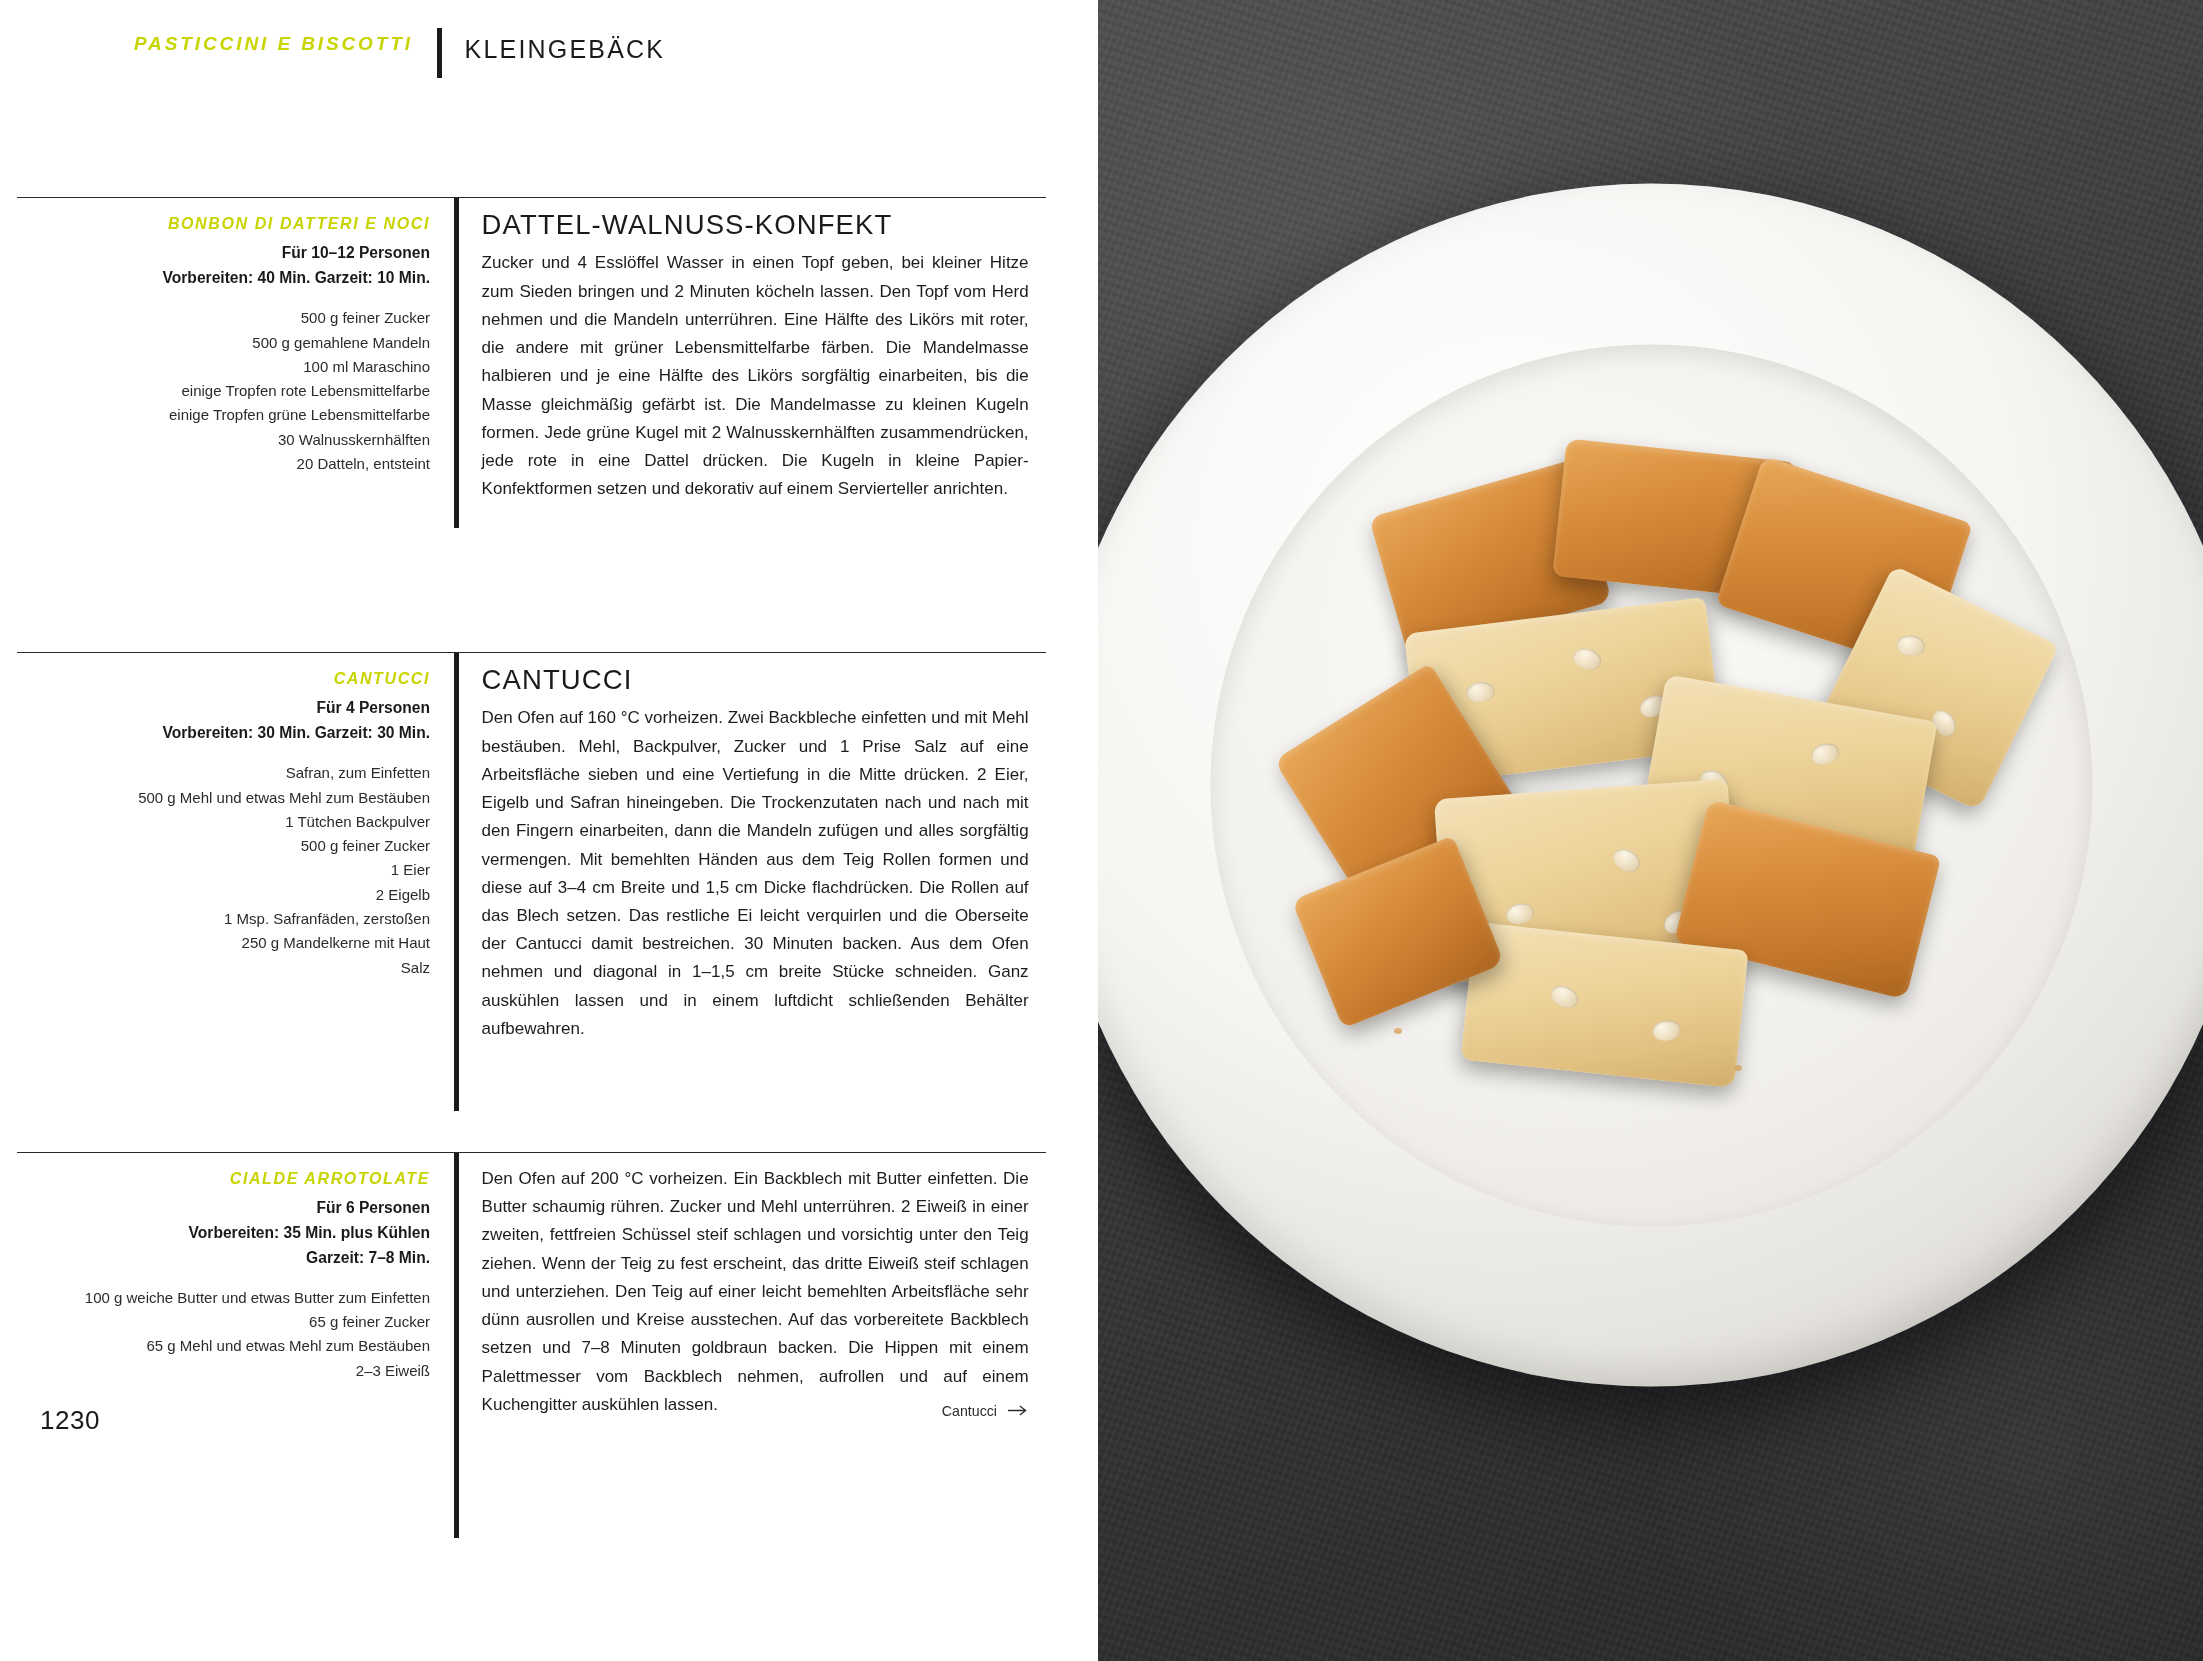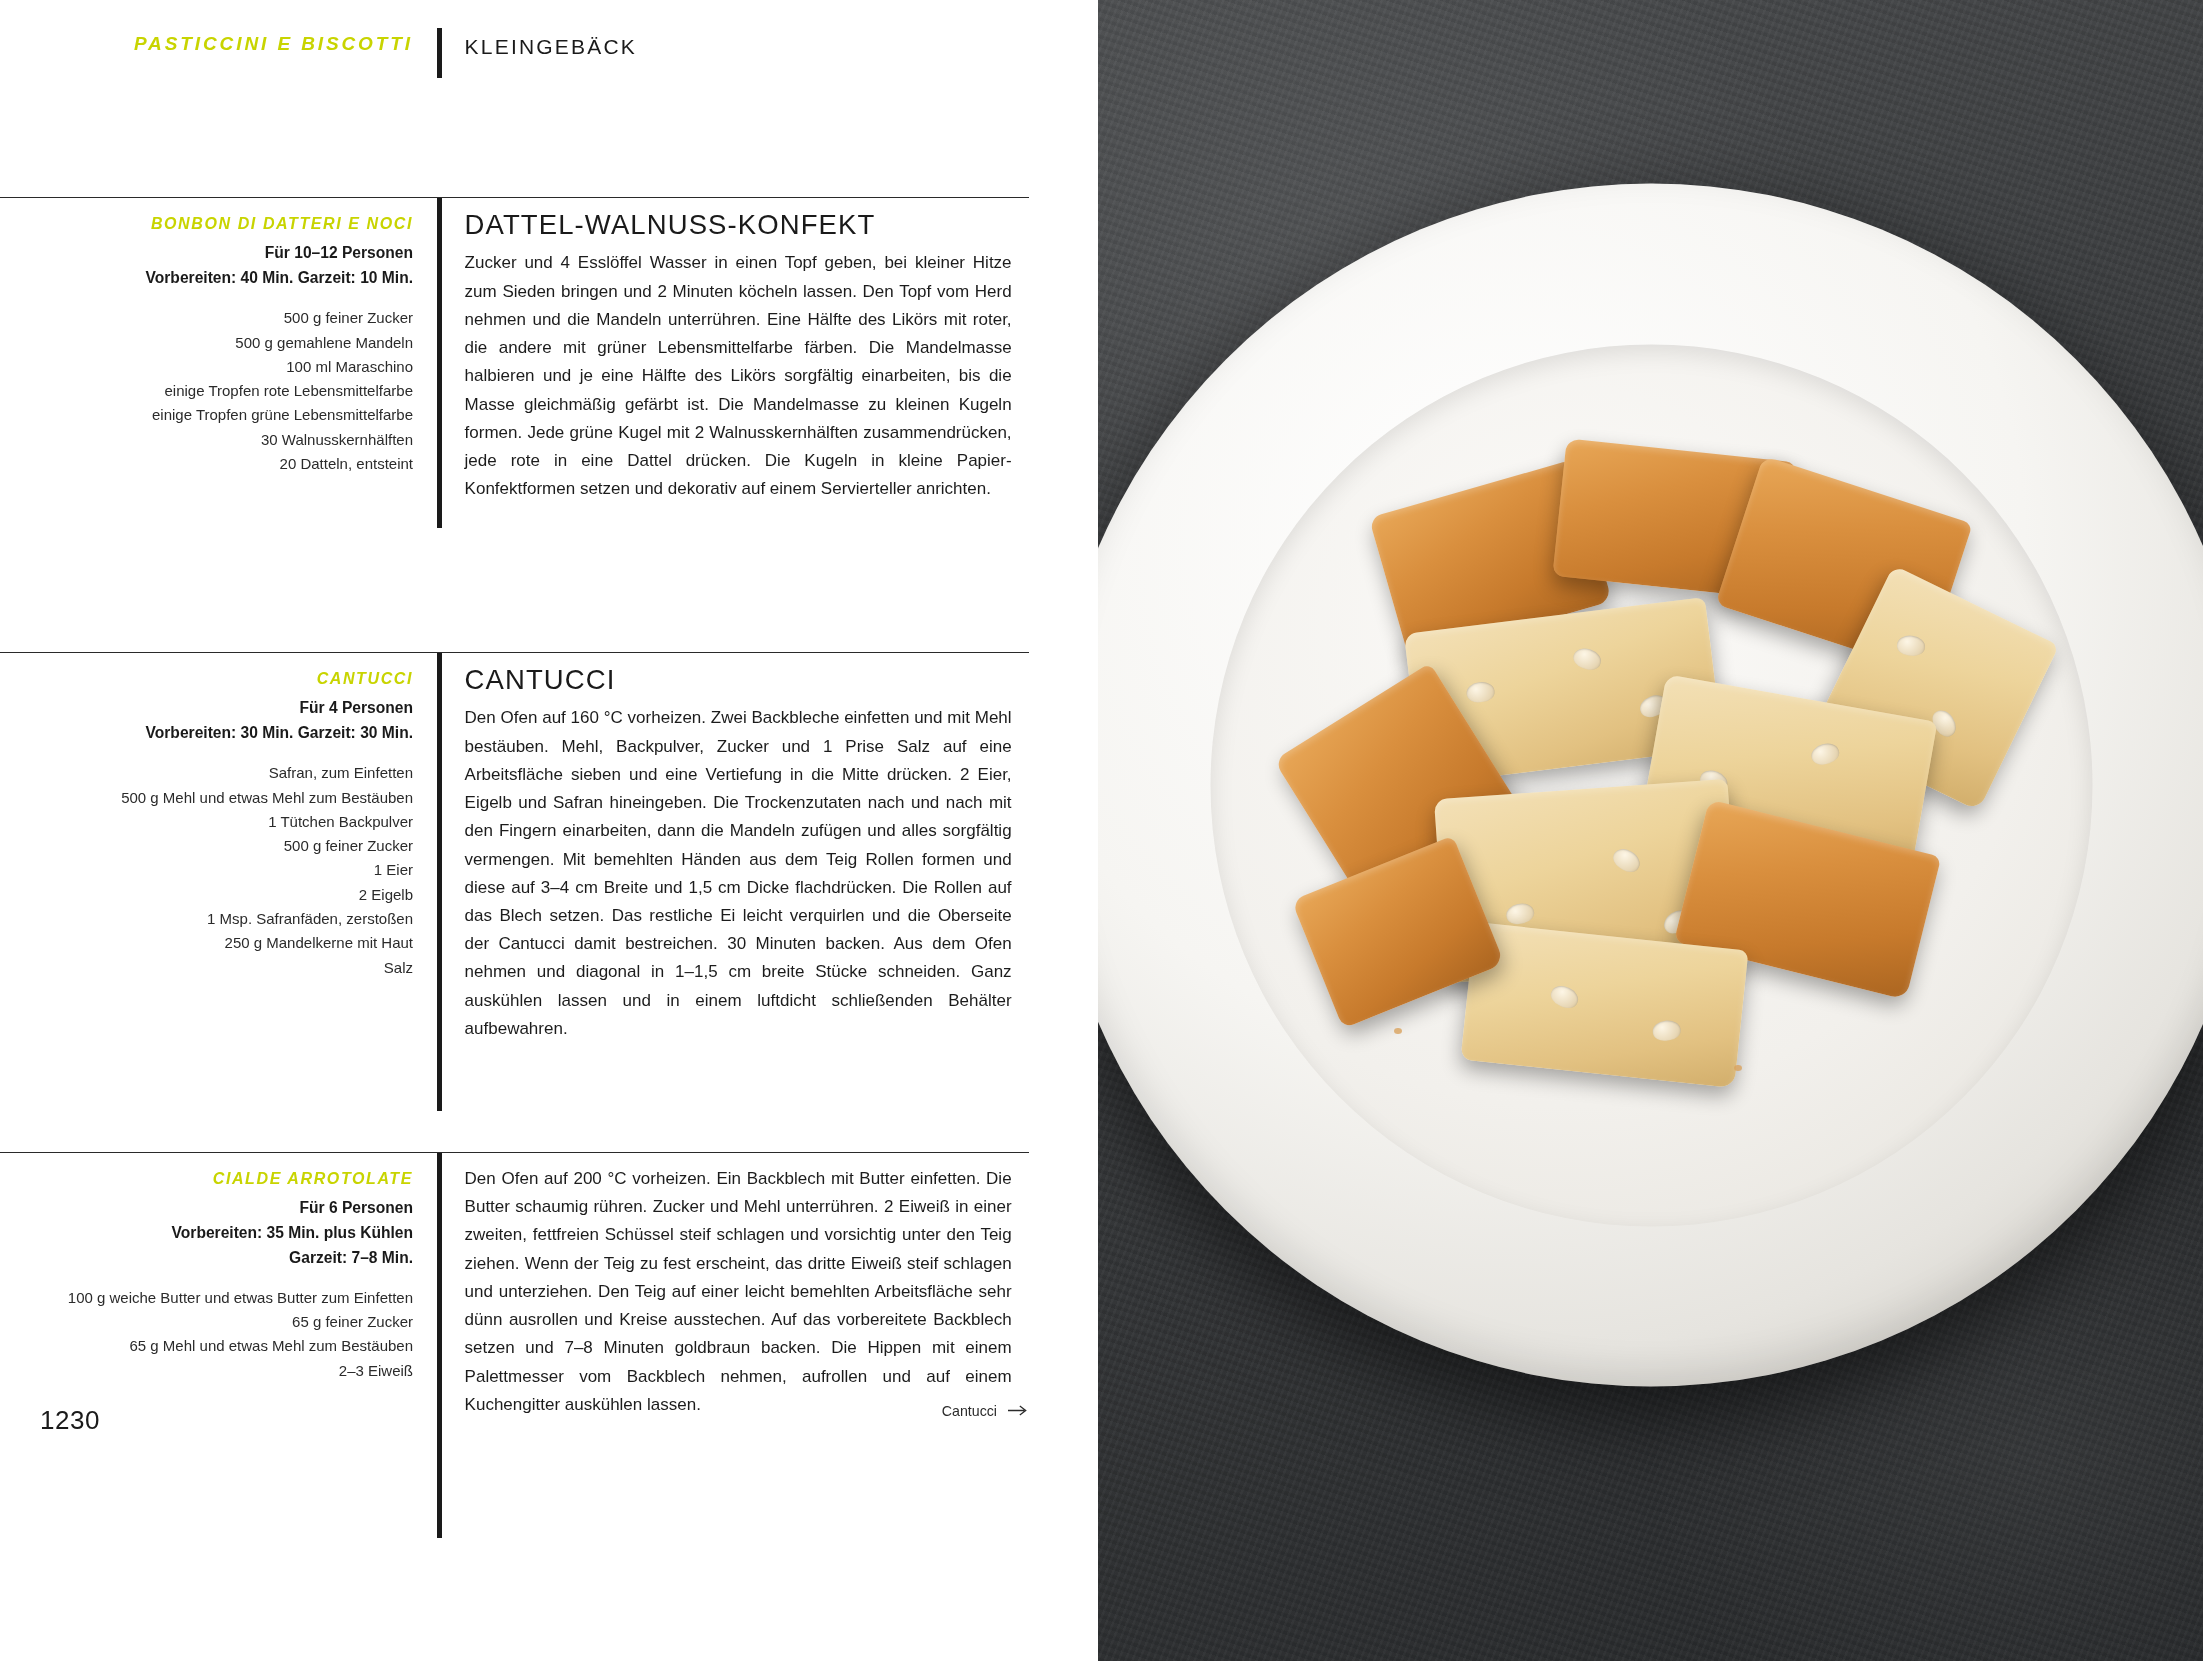--- a/index.html
+++ b/index.html
@@ -40,31 +40,31 @@
   }
   .header-rule {
     width: 4.6px;
     background: #1a1a1a;
     align-self: stretch;
     min-height: 50px;
     margin-top: -5.5px;
   }
   .header-de {
     padding-left: 23px;
-    font-size: 21px;
+    font-size: 25px;
     letter-spacing: 2.2px;
     color: #1a1a1a;
     line-height: 1.2;
     padding-top: 0.9px;
   }
 
   
   .recipe {
     position: absolute;
-    left: 0;
+    left: 17px;
     width: 1029px;
     display: flex;
     justify-content: center;
   }
   .recipe::before {
     content: "";
     position: absolute;
     top: 0; left: 0;
     width: 1029px;
     height: 1.4px;

